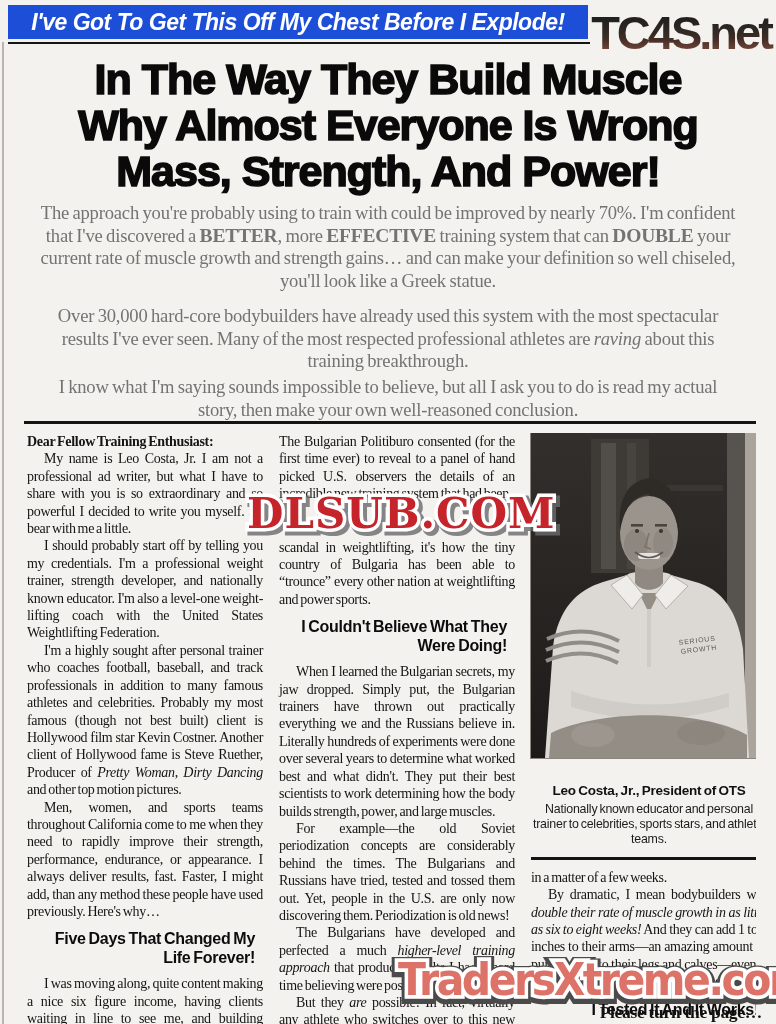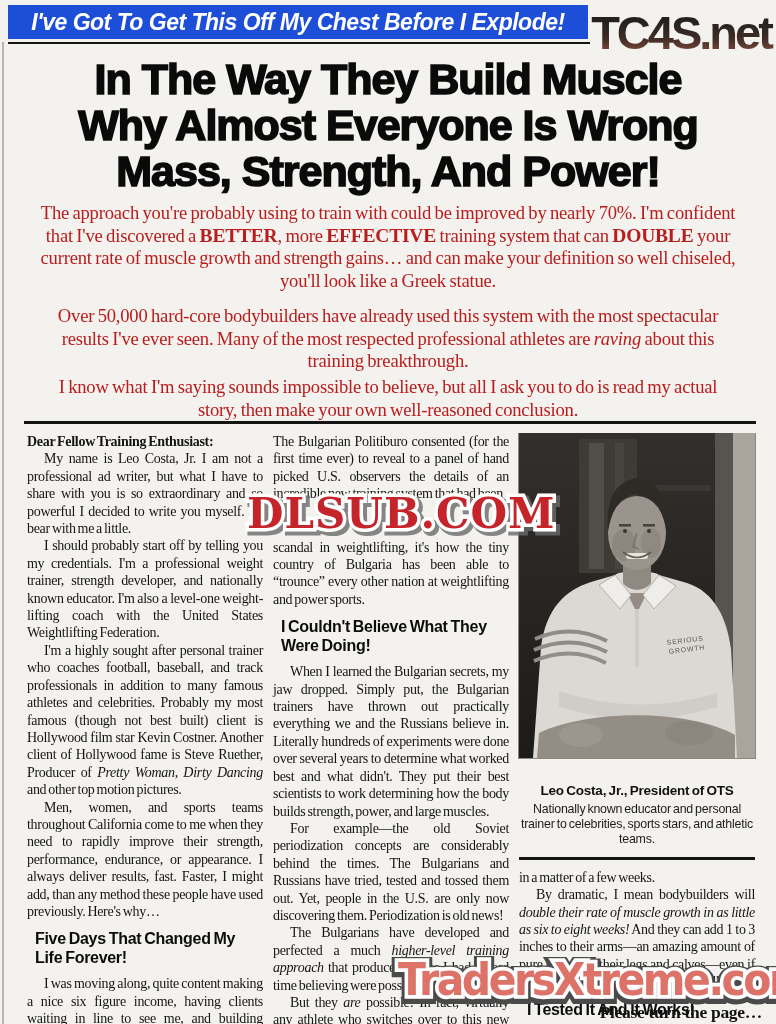--- a/index.html
+++ b/index.html
@@ -20,34 +20,34 @@
         -webkit-background-clip:text;background-clip:text;color:transparent;z-index:40;}
 
   
   .headline{position:absolute;left:20px;top:56px;width:736px;text-align:center;
             font-family:"Liberation Sans",sans-serif;font-weight:bold;font-size:43px;
             line-height:46px;letter-spacing:-1px;color:#0a0a0a;
             -webkit-text-stroke:1.6px #0a0a0a;}
 
   
   .intro{position:absolute;left:38px;width:700px;text-align:center;font-size:18.6px;
-         line-height:22.6px;letter-spacing:-0.2px;word-spacing:-1px;color:#b91c1c;}
+         line-height:22.6px;letter-spacing:-0.2px;word-spacing:-1px;color:#737373;}
   .i1{top:202px;} .i2{top:305px;} .i3{top:376px;}
   .intro b{font-size:19.5px;}
   .main-rule{position:absolute;left:24px;top:421px;width:732px;height:3px;background:#141414;}
 
   
-  .cols{position:absolute;left:27px;top:433px;width:729px;height:591px;display:flex;gap:10px;overflow:hidden;}
+  .cols{position:absolute;left:27px;top:433px;width:729px;height:591px;display:flex;gap:16px;overflow:hidden;}
   .col{width:236px;flex:0 0 236px;text-align:justify;font-size:14px;line-height:17.4px;
        letter-spacing:-0.3px;word-spacing:-1.2px;color:#141414;}
   .col p{margin:0;text-indent:17px;}
   .col p.noindent{text-indent:0;}
   .salutation{font-weight:bold;text-indent:0 !important;}
   .col h3{font-family:"Liberation Sans",sans-serif;font-weight:bold;font-size:16px;
-          line-height:19px;text-align:left;margin:9px 8px 8px;text-indent:0;color:#0c0c0c;}
+          line-height:19px;text-align:right;margin:9px 8px 8px;text-indent:0;color:#0c0c0c;}
   .gap-after{margin-bottom:36px !important;}
 
   
   .photo{width:236px;height:325px;outline:1px solid #8a8781;}
   .caption-title{font-family:"Liberation Sans",sans-serif;font-weight:bold;font-size:13.5px;
                  text-align:center;margin-top:20px;letter-spacing:-0.2px;color:#111;}
   .caption-sub{font-family:"Liberation Sans",sans-serif;font-size:12.4px;line-height:15px;
                text-align:center;margin-top:2px;color:#1c1c1c;letter-spacing:-0.2px;}
   .col3-rule{height:3px;background:#141414;margin:10px 0 9px;}
   .frag-gap{display:inline-block;width:86px;}
@@ -83,21 +83,21 @@
   <div class="tc4s">TC4S.net</div>
 
   <div class="headline">
     <div>In The Way They Build Muscle</div>
     <div>Why Almost Everyone Is Wrong</div>
     <div>Mass, Strength, And Power!</div>
   </div>
 
   <div class="intro i1"><span>The approach you're probably using to train with could be improved by nearly 70%. I'm confident that I've discovered a </span><b>BETTER</b><span>, more </span><b>EFFECTIVE</b><span> training system that can </span><b>DOUBLE</b><span> your current rate of muscle growth and strength gains… and can make your definition so well chiseled, you'll look like a Greek statue.</span></div>
 
-  <div class="intro i2"><span>Over 50,000 hard-core bodybuilders have already used this system with the most spectacular results I've ever seen. Many of the most respected professional athletes are </span><i>raving</i><span> about this training breakthrough.</span></div>
+  <div class="intro i2"><span>Over 30,000 hard-core bodybuilders have already used this system with the most spectacular results I've ever seen. Many of the most respected professional athletes are </span><i>raving</i><span> about this training breakthrough.</span></div>
 
   <div class="intro i3">I know what I'm saying sounds impossible to believe, but all I ask you to do is read my actual story, then make your own well-reasoned conclusion.</div>
 
   <div class="main-rule"></div>
 
   <div class="cols">
 
     <div class="col">
       <p class="salutation">Dear Fellow Training Enthusiast:</p>
       <p>My name is Leo Costa, Jr. I am not a professional ad writer, but what I have to share with you is so extraordinary and so powerful I decided to write you myself. So bear with me a little.</p>

